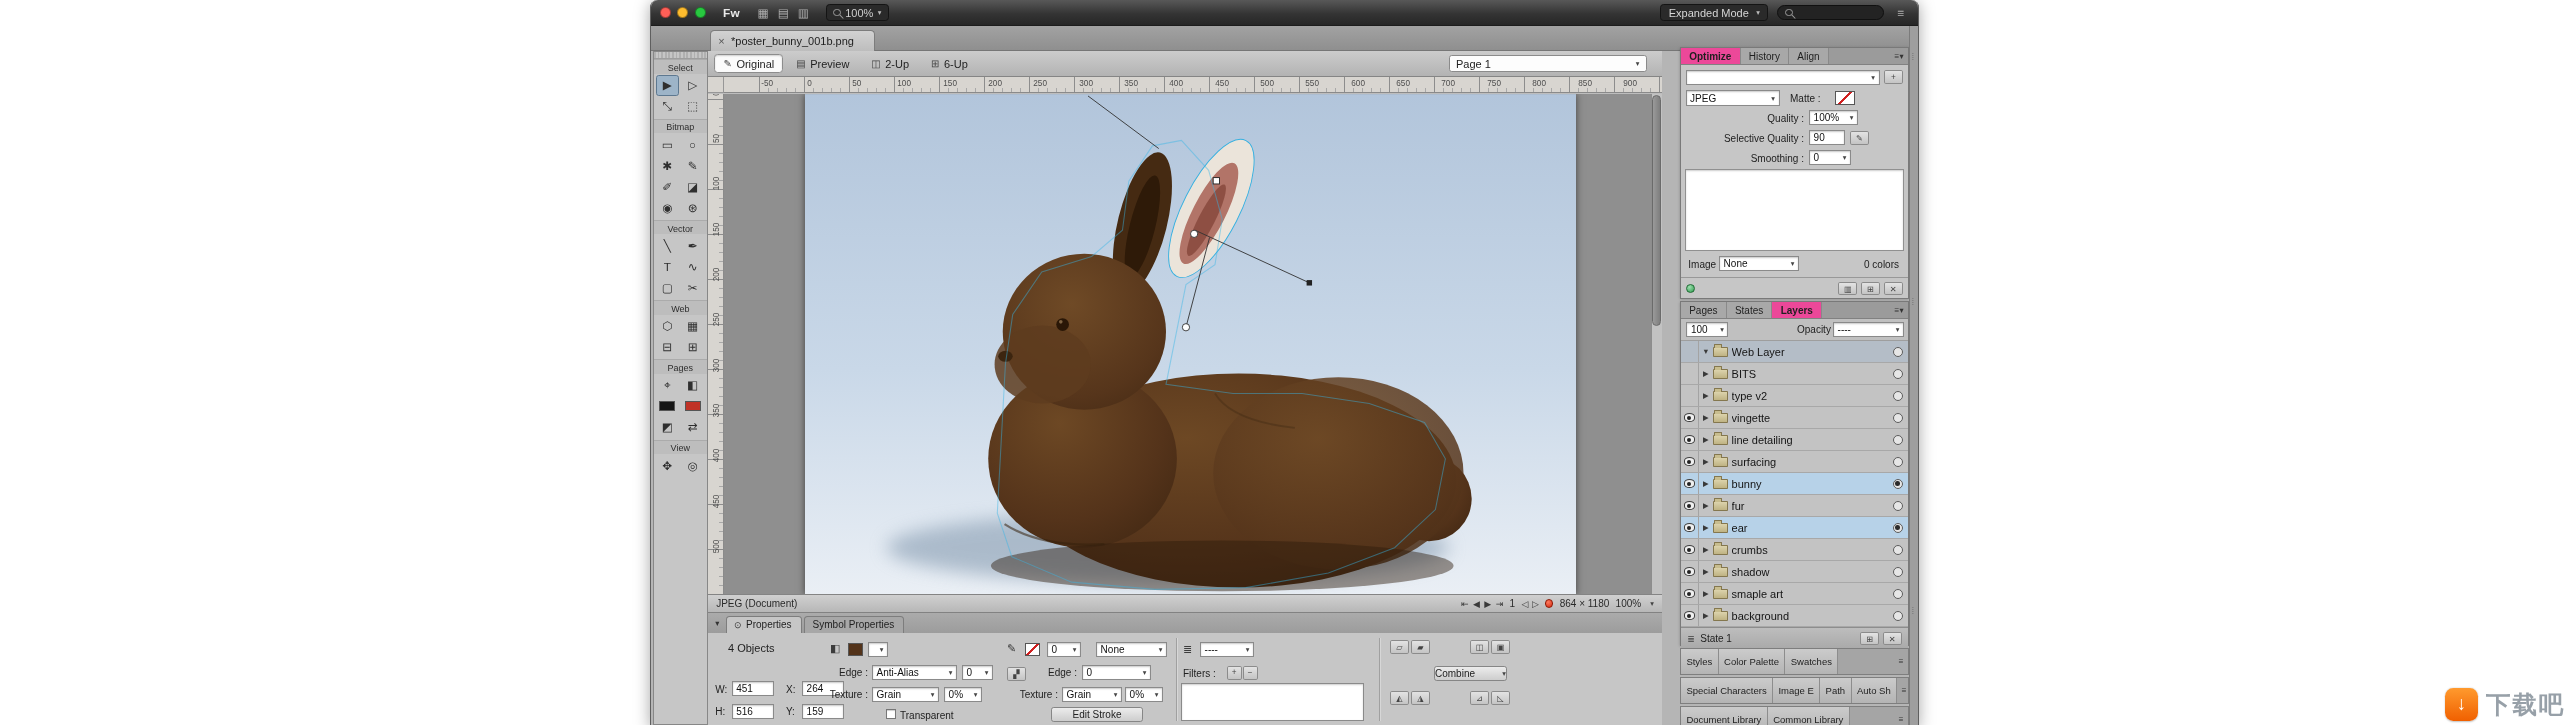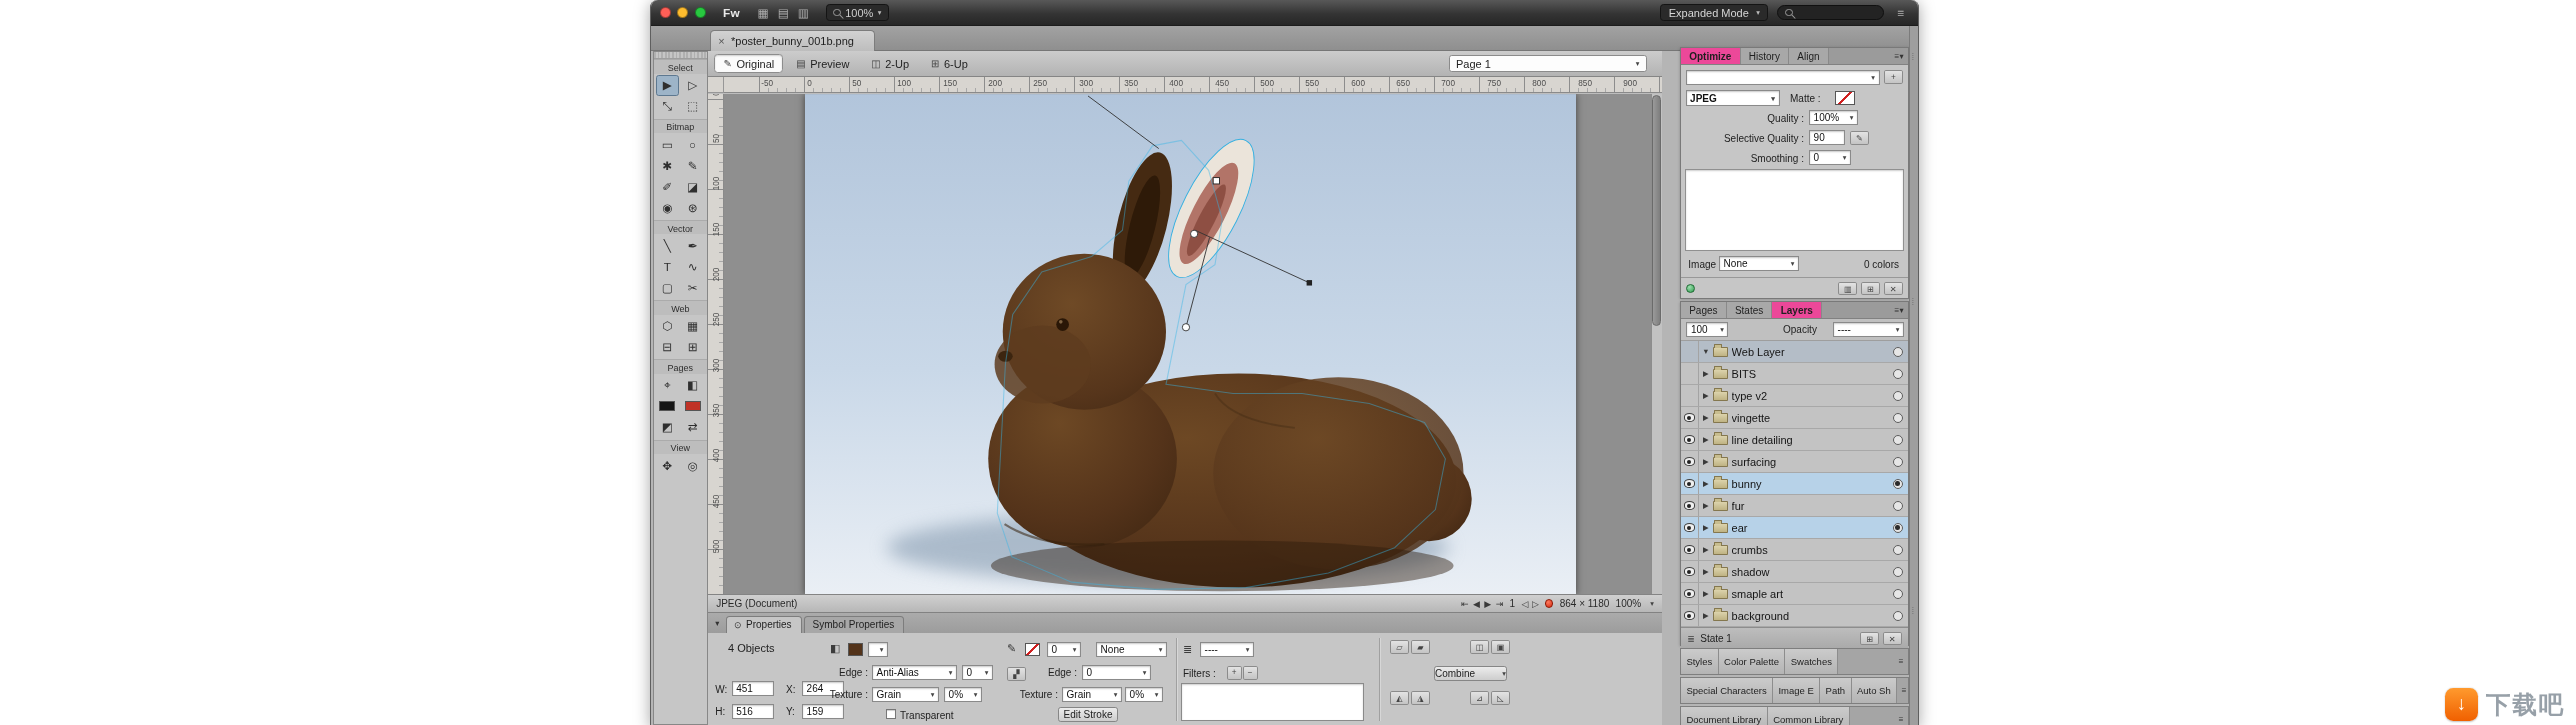--- a/index.html
+++ b/index.html
@@ -467,21 +467,21 @@
             </span>
           <span class="pc lab rlab" style="left:299px;top:56px;width:51px;">Texture :</span>
           <span class="pc fld" style="left:354px;top:54px;width:60px;">
               <span>Grain</span>
               <span class="cr">▾</span>
             </span>
           <span class="pc fld" style="left:417px;top:54px;width:38px;">
               <span>0%</span>
               <span class="cr">▾</span>
             </span>
-          <span class="pc btn" style="left:350px;top:74px;width:60px;height:14.5px;text-align:center;">Edit Stroke</span>
+          <span class="pc btn" style="left:343px;top:74px;width:92px;height:14.5px;text-align:center;">Edit Stroke</span>
 
           <span class="vdiv" style="left:468px;"></span>
 
           <span class="pc glyph" style="left:475px;top:10px;">≣</span>
           <span class="pc fld" style="left:492px;top:9px;width:54px;">
               <span>----</span>
               <span class="cr">▾</span>
             </span>
           <span class="pc lab" style="left:475px;top:35px;">Filters :</span>
           <span class="pc mini-btn" style="left:519px;top:33px;width:14.5px;">+</span>
@@ -514,21 +514,21 @@
             <span class="rtab">History</span>
             <span class="rtab">Align</span>
             <span class="pmenu">≡▾</span>
           </div>
         <div class="opt-body">
           <span class="ob fld" style="left:4.5px;top:4.5px;width:194px;">
               <span></span>
               <span class="cr">▾</span>
             </span>
           <span class="ob mini-btn" style="left:203px;top:5.4px;">+</span>
-          <span class="ob fld" style="left:4.5px;top:25.4px;width:94px;font-weight:bold;">
+          <span class="ob fld" style="left:4.5px;top:25.4px;width:94px;">
               <span>JPEG</span>
               <span class="cr">▾</span>
             </span>
           <span class="ob lab" style="left:109px;top:28px;">Matte :</span>
           <span class="ob swatch slash" style="left:154px;top:26px;width:20px;height:13.6px;"></span>
           <span class="ob lab rlab" style="left:9px;top:48px;width:114px;">Quality :</span>
           <span class="ob fld" style="left:128px;top:45px;width:49px;">
               <span>100%</span>
               <span class="cr">▾</span>
             </span>
@@ -563,21 +563,21 @@
             <span class="rtab">Pages</span>
             <span class="rtab">States</span>
             <span class="rtab active">Layers</span>
             <span class="pmenu">≡▾</span>
           </div>
         <div class="lp-row">
           <span class="fld" style="position:absolute;left:5.4px;top:2.7px;width:42px;">
               <span>100</span>
               <span class="cr">▾</span>
             </span>
-          <span class="lab" style="position:absolute;left:102px;top:4.5px;">Opacity</span>
+          <span class="lab" style="position:absolute;left:116px;top:4.5px;">Opacity</span>
           <span class="fld" style="position:absolute;left:152px;top:2.7px;width:71px;">
               <span>----</span>
               <span class="cr">▾</span>
             </span>
         </div>
         <div class="lrows" id="layers-rows">
             <div class="lrow web">
               <span class="eyecell"></span>
               <span class="tri">▼</span>
               <span class="folder-icon"></span>

